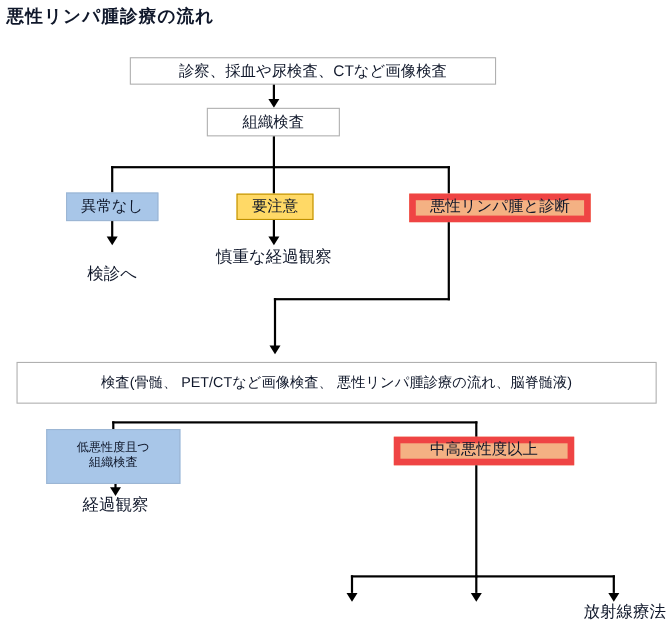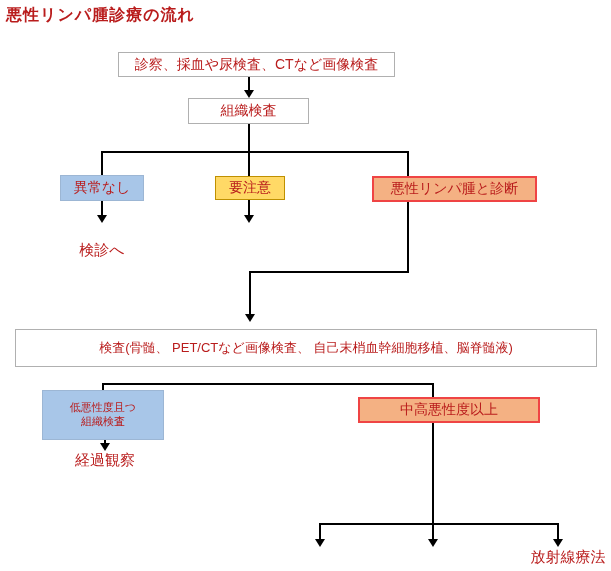--- a/index.html
+++ b/index.html
@@ -3,21 +3,21 @@
 <meta charset="utf-8">
 <style>
   html, body { margin: 0; padding: 0; background: #ffffff; }
   #canvas {
     position: relative;
     width: 611px;
     height: 571px;
     background: #ffffff;
     overflow: hidden;
     font-family: "Liberation Sans", "DejaVu Sans", sans-serif;
-    color: #b91c1c;
+    color: #0f172a;
   }
   .page-title {
     position: absolute;
     left: 6px; top: 5px;
     font-size: 16px;
     font-weight: bold;
     letter-spacing: 1px;
   }
   .node {
     position: absolute;
@@ -26,44 +26,44 @@
     flex-direction: column;
     align-items: center;
     justify-content: center;
     text-align: center;
     font-size: 14px;
     line-height: 1.25;
   }
   .node.white  { background: #ffffff; border: 1px solid #b0b0b0; }
   .node.blue   { background: #A8C6E8; border: 1px solid #9cb6d4; }
   .node.yellow { background: #FFD966; border: 1px solid #BF9000; }
-  .node.orange { background: #F4B183; border: 2px solid #ef4444; }
+  .node.orange { background: #F4B183; border: 6px solid #ef4444; justify-content: flex-end; }
   .lbl {
     position: absolute;
     text-align: center;
     font-size: 15px;
     line-height: 1.1;
   }
   .vline { position: absolute; width: 2px;  background: #000000; }
   .hline { position: absolute; height: 2px; background: #000000; }
   .ah {
     position: absolute; width: 0; height: 0;
     border-left: 5px solid transparent;
     border-right: 5px solid transparent;
     border-top: 8px solid #000000;
   }
   
-  #n-initial   { left:118px; top:52px;  width:277px; height:25px; }
+  #n-initial   { left:118px; top:52px;  width:333px; height:25px; }
   #n-tissue    { left:188px; top:98px;  width:121px; height:26px; }
   #n-normal    { left:60px;  top:175px; width:84px;  height:26px; }
   #n-caution   { left:215px; top:176px; width:70px;  height:24px; }
   #n-diagnosis { left:372px; top:176px; width:165px; height:26px; }
   #n-staging   { left:15px;  top:329px; width:582px; height:38px; font-size:13px; }
   #n-lowgrade  { left:42px;  top:390px; width:122px; height:50px; font-size:11px; }
-  #n-highgrade { left:358px; top:397px; width:182px; height:26px; }
+  #n-highgrade { left:358px; top:397px; width:164px; height:26px; }
   #t-screening { left:42px;  top:242px; width:120px; }
   #t-careful   { left:144px; top:226px; width:210px; }
   #t-observe   { left:35px;  top:452px; width:140px; }
   #t-chemo     { left:258px; top:549px; width:140px; }
   #t-pbsct     { left:368px; top:549px; width:160px; }
   #t-radio     { left:498px; top:549px; width:140px; }
 </style>
 </head>
 <body>
 
@@ -97,28 +97,29 @@
   <div class="node orange" id="n-diagnosis">
     <span>悪性リンパ腫と診断</span>
   </div>
 
   <div class="vline" style="left:101px; top:201px; height:15px;"></div>
   <div class="ah" style="left:97px; top:215px;"></div>
   <div class="lbl" id="t-screening">検診へ</div>
 
   <div class="vline" style="left:248px; top:200px; height:16px;"></div>
   <div class="ah" style="left:244px; top:215px;"></div>
+  <div class="lbl" id="t-careful">慎重な経過観察</div>
 
   <div class="vline" style="left:407px; top:202px; height:71px;"></div>
   <div class="hline" style="left:249px; top:271px; width:160px;"></div>
   <div class="vline" style="left:249px; top:271px; height:45px;"></div>
   <div class="ah" style="left:245px; top:314px;"></div>
 
   <div class="node white" id="n-staging">
-    <span>検査(骨髄、 PET/CTなど画像検査、 自己末梢血幹細胞移植、脳脊髄液)</span>
+    <span>検査(骨髄、 PET/CTなど画像検査、 悪性リンパ腫診療の流れ、脳脊髄液)</span>
   </div>
 
   <div class="hline" style="left:102px; top:383px; width:332px;"></div>
   <div class="vline" style="left:102px; top:383px; height:8px;"></div>
   <div class="vline" style="left:432px; top:383px; height:15px;"></div>
 
   <div class="node blue" id="n-lowgrade">
     <span>低悪性度且つ</span>
     <span>組織検査</span>
   </div>

